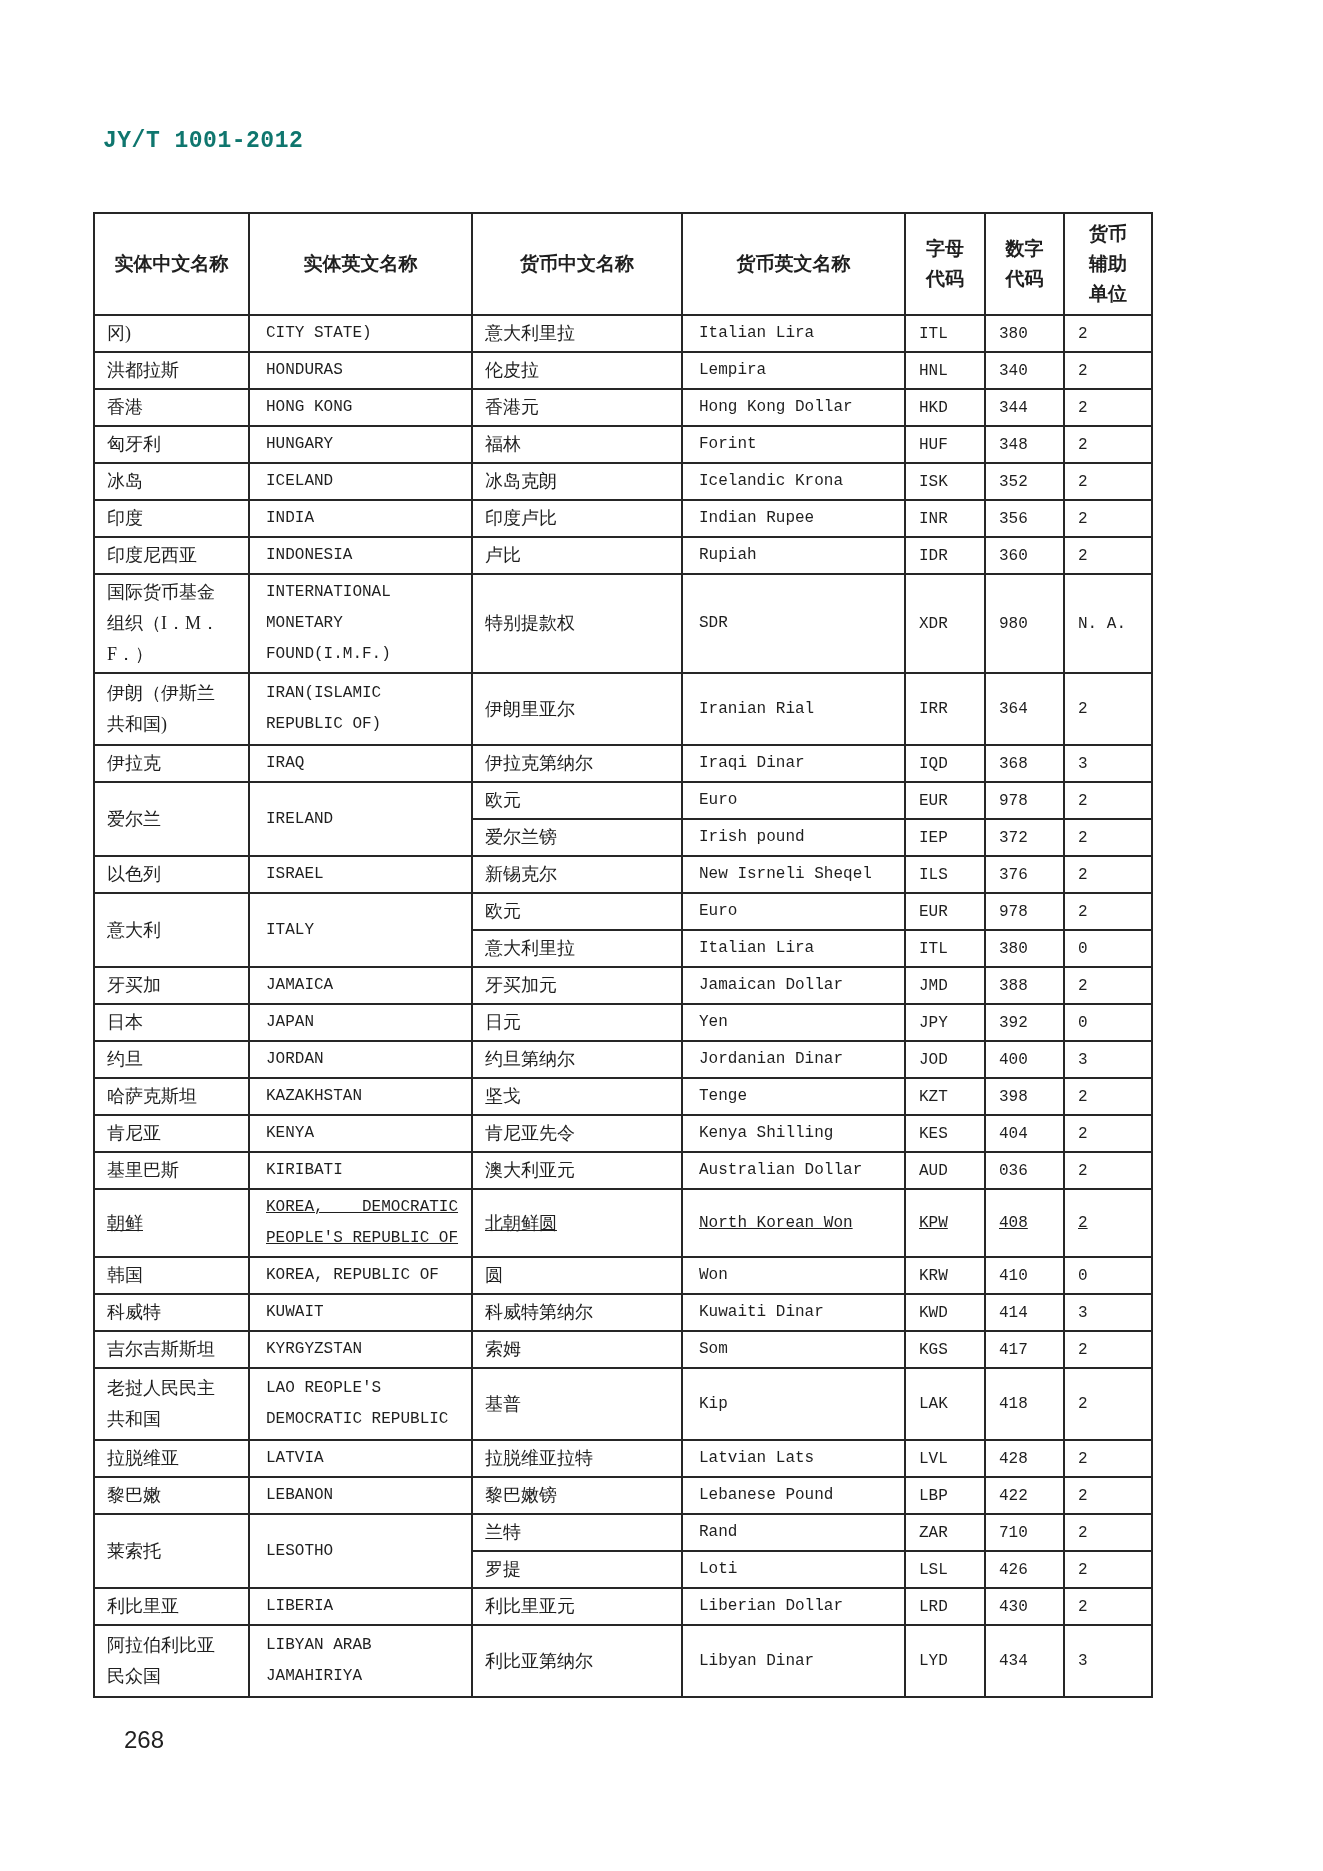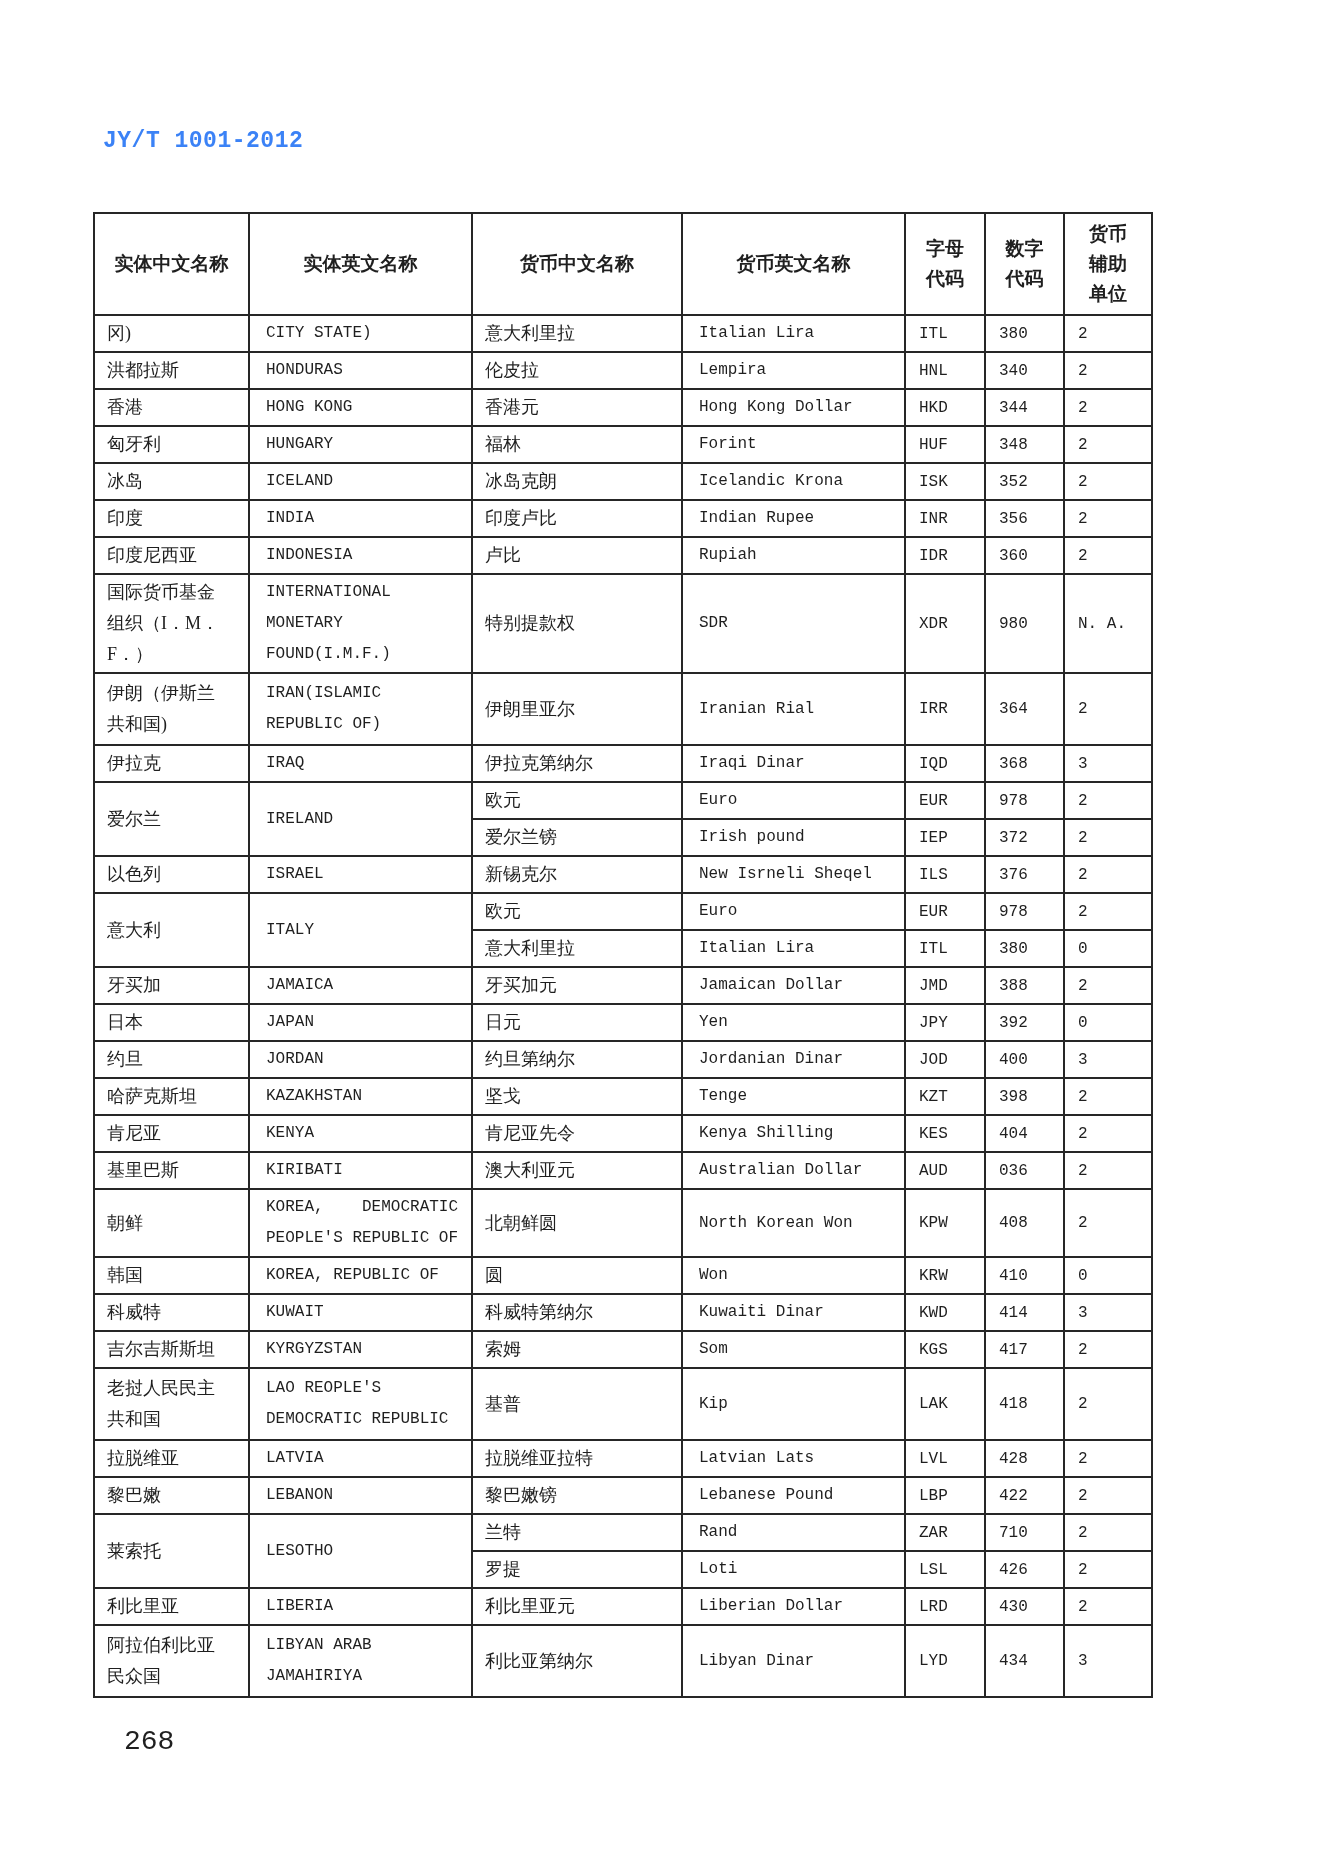--- a/index.html
+++ b/index.html
@@ -13,21 +13,21 @@
     overflow:hidden;
   }
   .doc-code{
     position:absolute;
     left:103px;
     top:128px;
     font-family:"Liberation Mono","DejaVu Sans Mono",monospace;
     font-size:23px;
     font-weight:600;
     letter-spacing:0.5px;
-    color:#3b82f6;
+    color:#0f766e;
   }
   table.currency-table{
     position:absolute;
     left:93px;
     top:212px;
     width:1058px;
     border-collapse:collapse;
     table-layout:fixed;
   }
   table.currency-table col.c1{width:155px;}
@@ -70,22 +70,22 @@
   td.code{
     font-family:"Liberation Mono","DejaVu Sans Mono",monospace;
     font-size:16px;
     padding:2px 4px 2px 13px;
     text-align:left;
   }
   .page-number{
     position:absolute;
     left:124px;
     top:1726px;
-    font-family:Liberation Mono, monospace;
-    font-size:28px;
+    font-family:Liberation Sans, sans-serif;
+    font-size:24px;
     color:#1f1f1f;
   }
 </style>
 </head>
 <body>
 
 <div class="page">
 
   <div class="doc-code">JY/T 1001-2012</div>
 
@@ -299,21 +299,21 @@
         </tr>
         <tr style="height: 36px;">
           <td class="cn">基里巴斯</td>
           <td class="en">KIRIBATI</td>
           <td class="cn">澳大利亚元</td>
           <td class="en">Australian Dollar</td>
           <td class="code">AUD</td>
           <td class="code">036</td>
           <td class="code">2</td>
         </tr>
-        <tr style="height: 56px;">
+        <tr style="height: 56px; text-decoration: underline;">
           <td class="cn">朝鲜</td>
           <td class="en">KOREA,    DEMOCRATIC
 PEOPLE'S REPUBLIC OF</td>
           <td class="cn">北朝鲜圆</td>
           <td class="en">North Korean Won</td>
           <td class="code">KPW</td>
           <td class="code">408</td>
           <td class="code">2</td>
         </tr>
         <tr style="height: 36px;">

